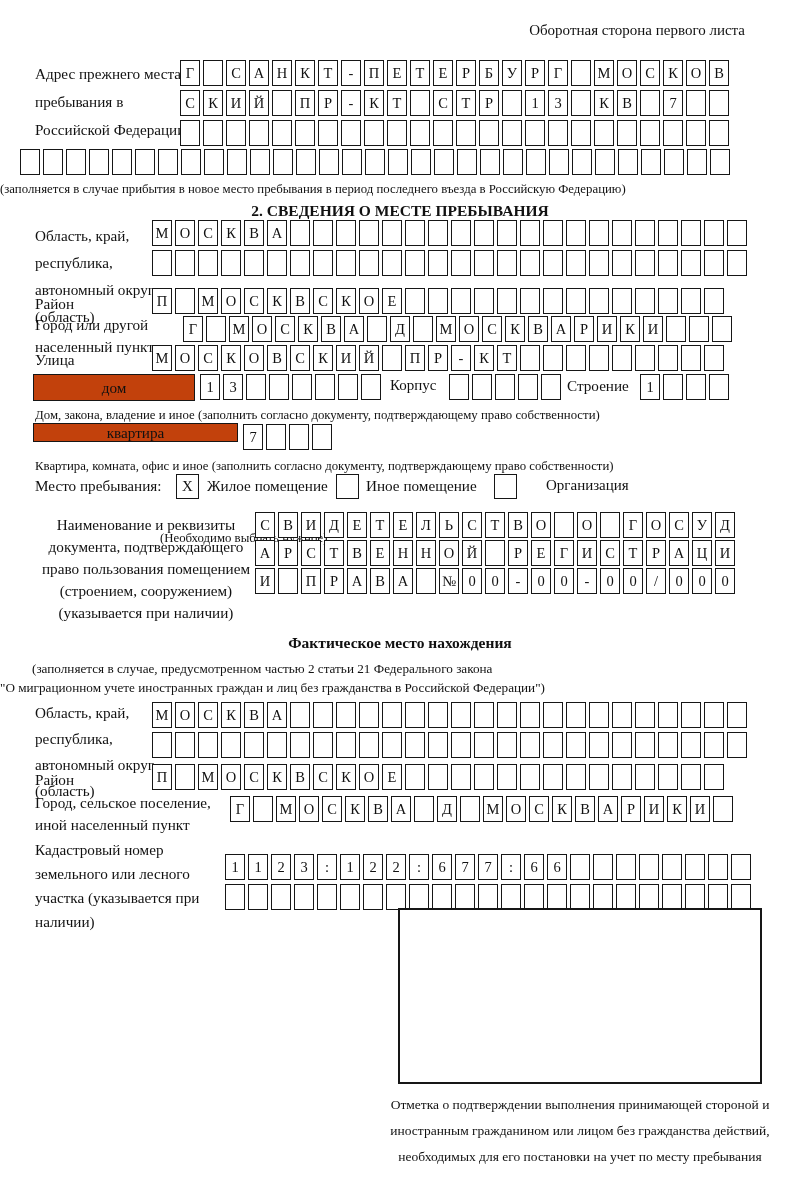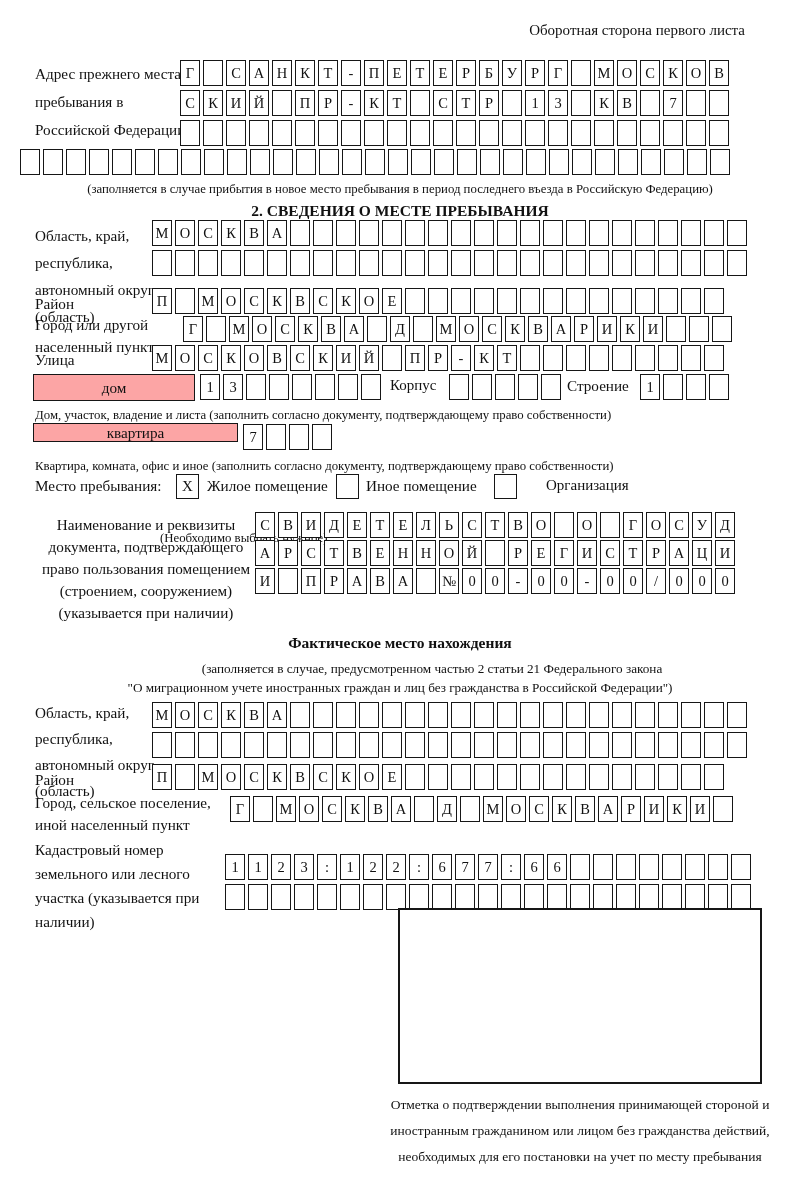--- a/index.html
+++ b/index.html
@@ -5,31 +5,31 @@
   html,body{margin:0;padding:0;background:#fff;}
   .page{
     position:relative;width:800px;height:1180px;background:#fff;color:#111;
     font-family:"Liberation Serif","DejaVu Serif",serif;overflow:hidden;
   }
   .abs{position:absolute;}
   .lbl{position:absolute;font-size:15.2px;line-height:28px;}
   .lbl.tight{line-height:22px;}
   .lbl.mid{line-height:24px;}
   .note{position:absolute;font-size:12.8px;line-height:18px;}
-  .center{left:0;width:800px;text-align:center;}
+  .center{left:0;width:800px;text-align:left;}
   .title{position:absolute;left:0;width:800px;text-align:center;font-weight:bold;font-size:15.5px;}
   .cells{position:absolute;display:flex;gap:3px;}
   .cell{
     box-sizing:border-box;flex:0 0 20px;width:20px;height:26px;
     border:1.6px solid #161616;display:inline-flex;align-items:center;justify-content:center;
     font-size:14.5px;line-height:1;background:#fff;
   }
   .widebox{
     position:absolute;box-sizing:border-box;height:27px;border:1.8px solid #161616;
-    display:flex;align-items:center;justify-content:center;font-size:15.2px;background:#fca5a5;
+    display:flex;align-items:center;justify-content:center;font-size:15.2px;background:#c2410c;
   }
   .chk{
     position:absolute;box-sizing:border-box;width:23px;height:25px;border:1.6px solid #161616;
     display:flex;align-items:center;justify-content:center;font-size:15px;background:#fff;
   }
   .stampbox{position:absolute;box-sizing:border-box;border:2px solid #161616;background:#fff;}
 </style>
 </head>
 <body>
 
@@ -316,21 +316,21 @@
       <span class="cell"></span>
       <span class="cell"></span>
     </div>
   <div class="abs" style="left:567px;top:377px;font-size:15.2px;">Строение</div>
   <div class="cells" style="left:640px;top:374px;">
       <span class="cell">1</span>
       <span class="cell"></span>
       <span class="cell"></span>
       <span class="cell"></span>
     </div>
-  <div class="note" style="left:35px;top:406px;">Дом, участок, владение и листа (заполнить согласно документу, подтверждающему право собственности)</div>
+  <div class="note" style="left:35px;top:406px;">Дом, закона, владение и иное (заполнить согласно документу, подтверждающему право собственности)</div>
 
   <div class="widebox" style="left:33px;top:423px;width:205px;height:19px;">квартира</div>
   <div class="cells" style="left:243px;top:424px;">
       <span class="cell">7</span>
       <span class="cell"></span>
       <span class="cell"></span>
       <span class="cell"></span>
     </div>
   <div class="note" style="left:35px;top:457px;">Квартира, комната, офис и иное (заполнить согласно документу, подтверждающему право собственности)</div>
 

